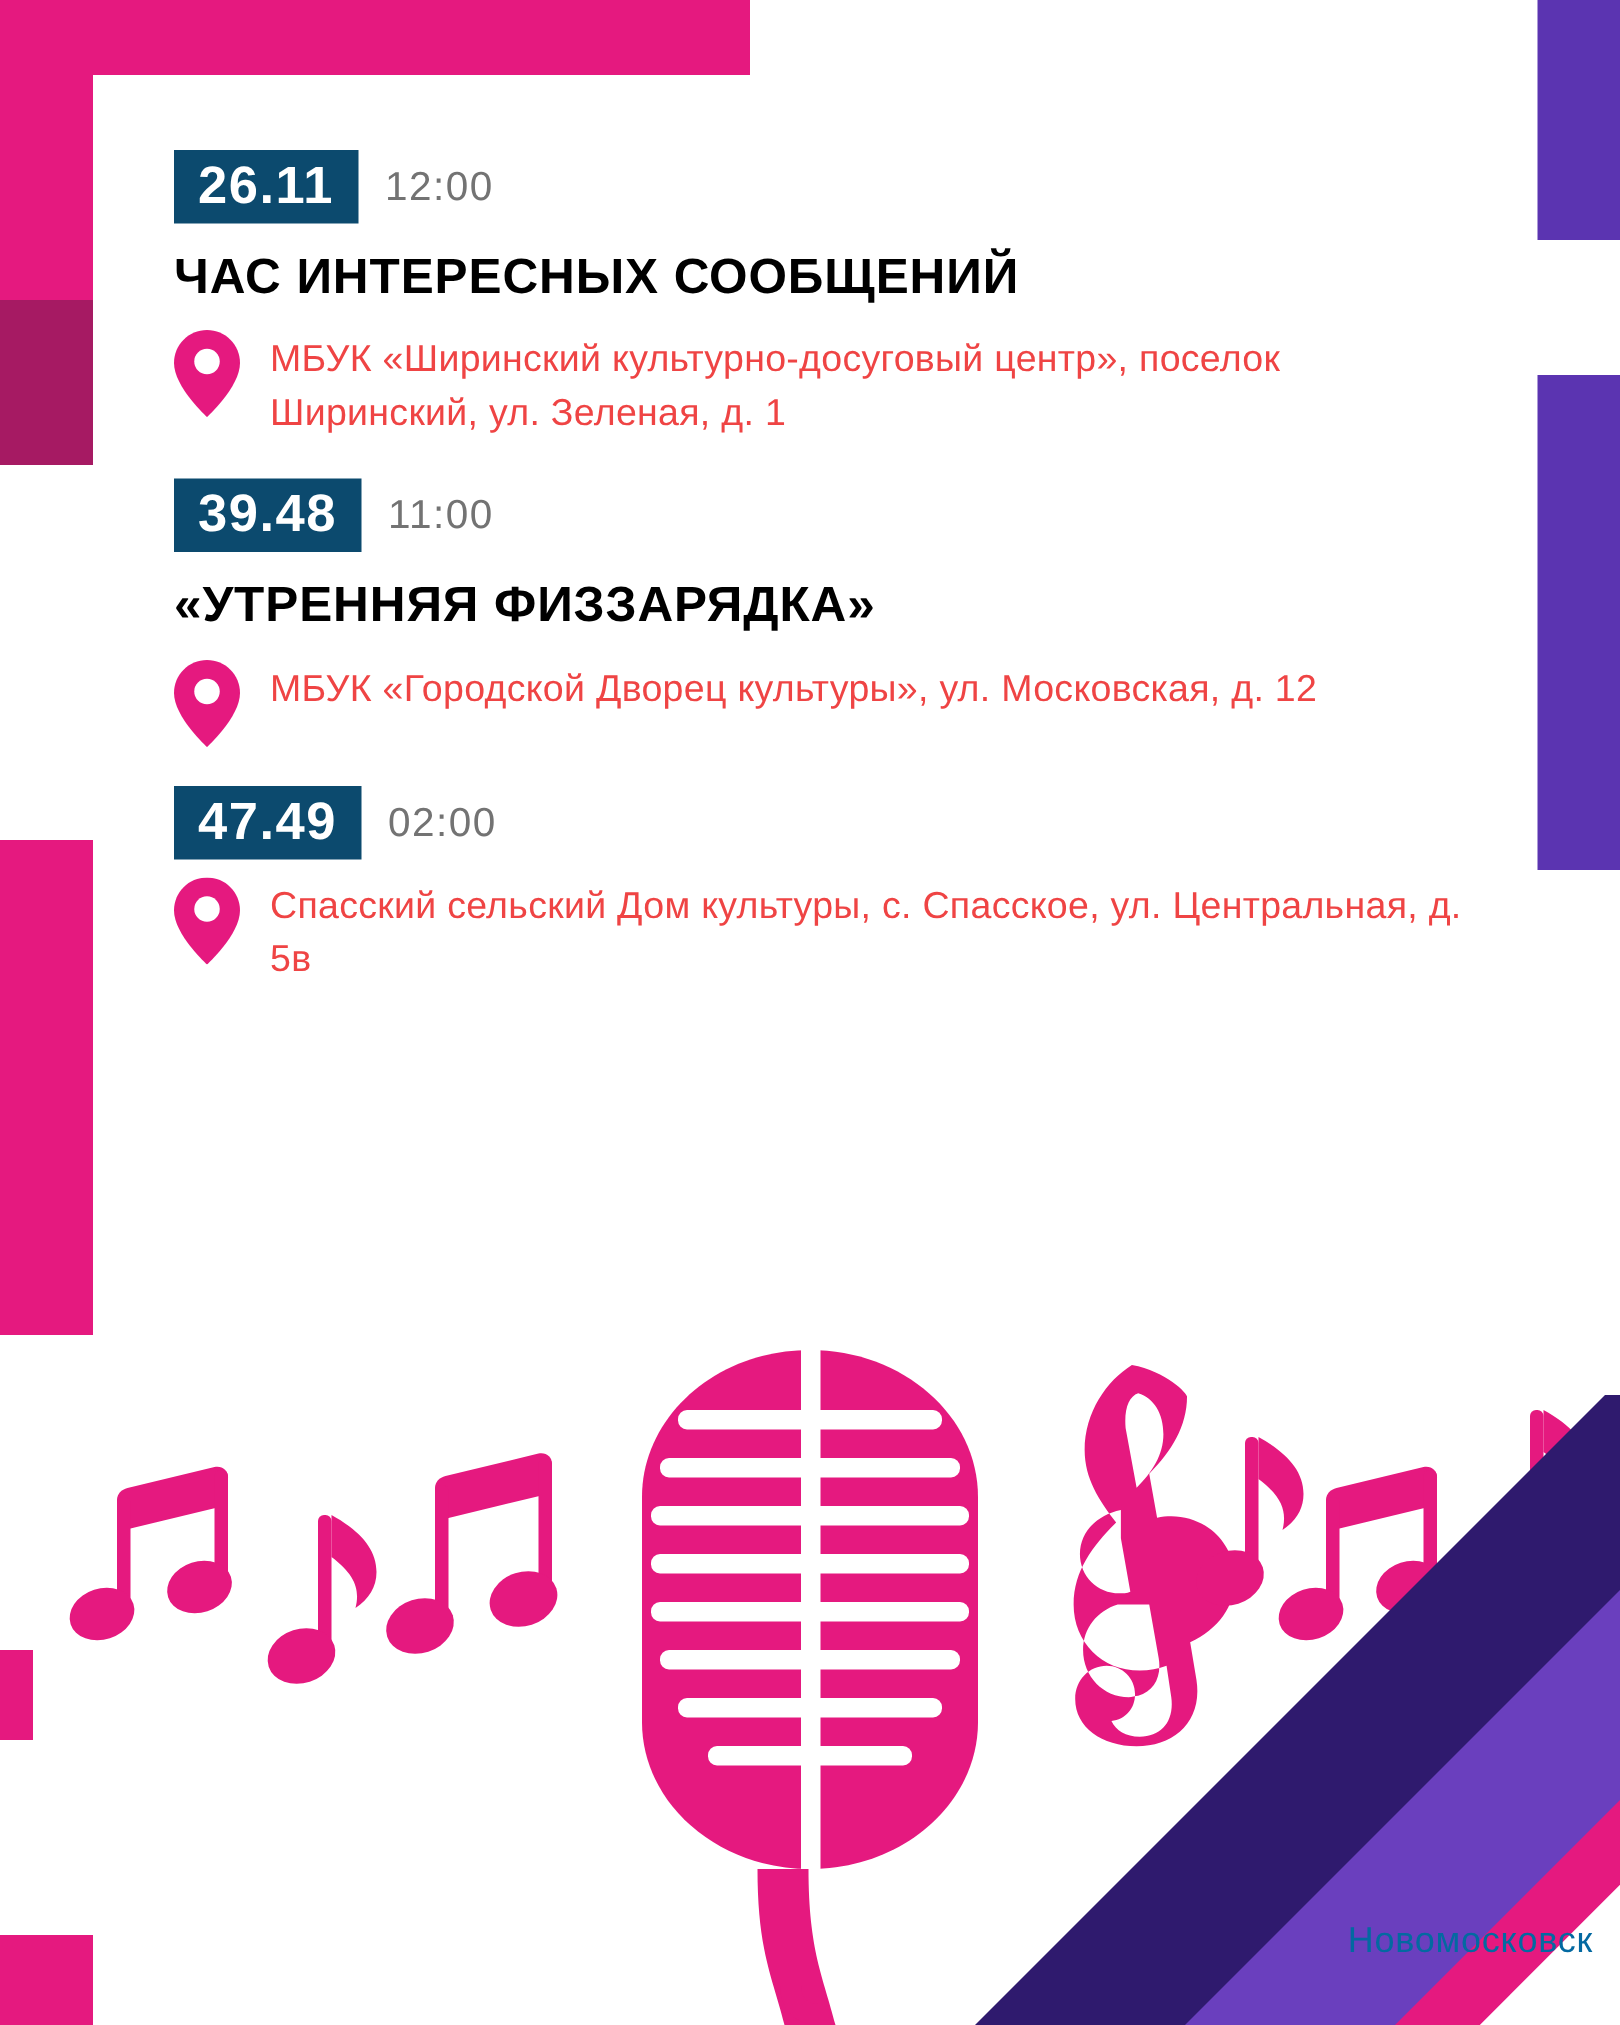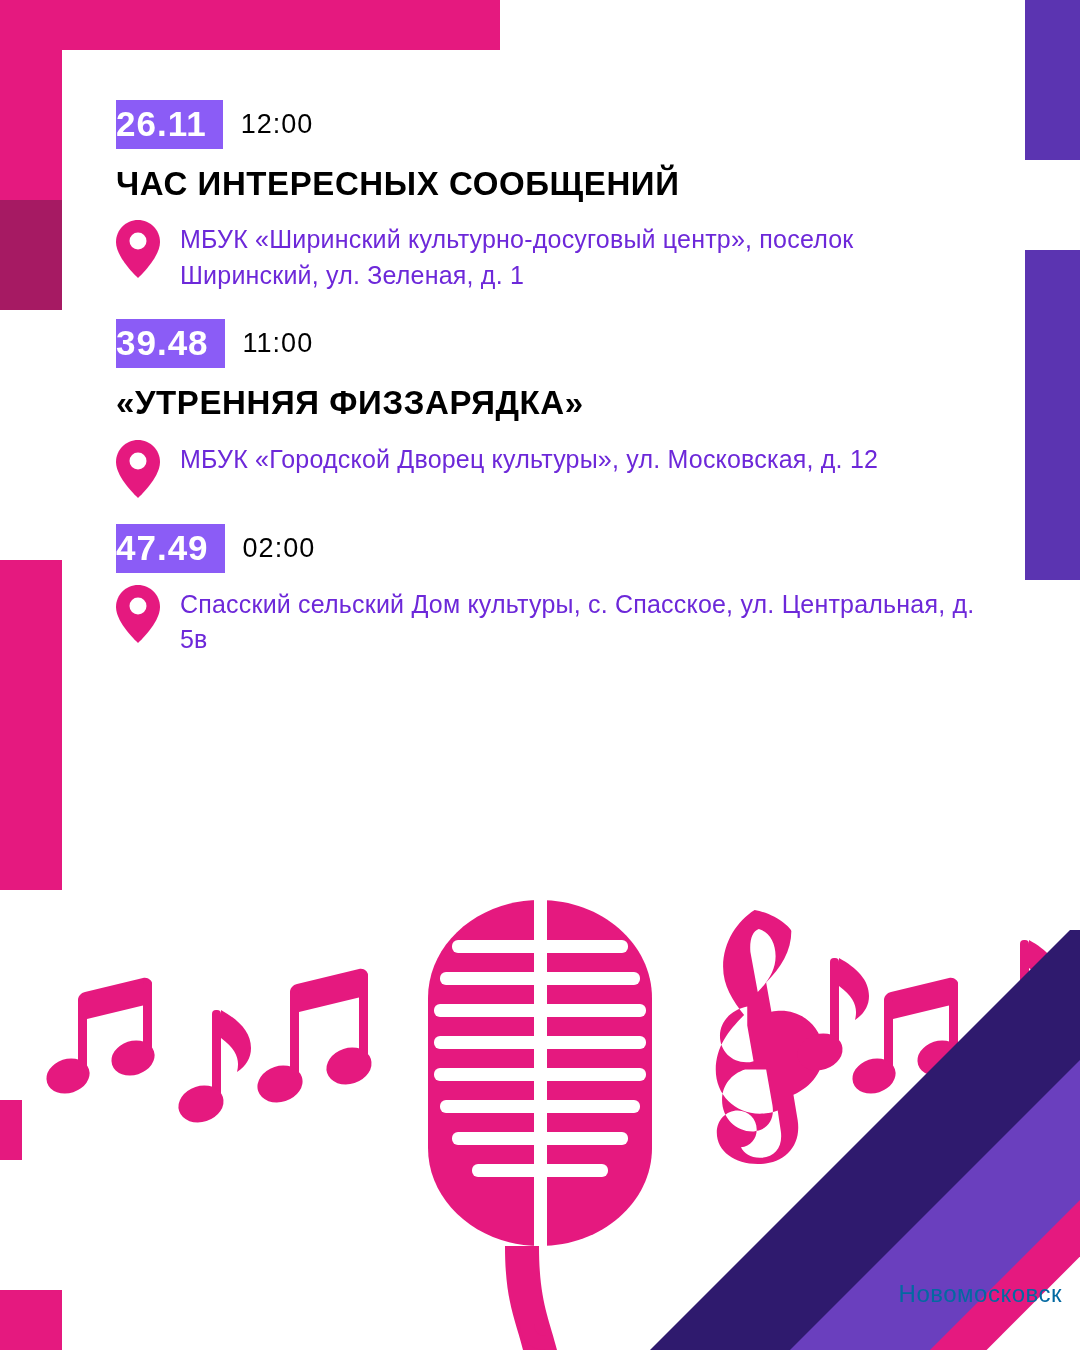--- a/index.html
+++ b/index.html
@@ -114,31 +114,31 @@
   }
   .event { margin-bottom: 4px; }
 
   .date-row {
     display: flex;
     align-items: center;
     gap: 18px;
     margin-bottom: 10px;
   }
   .date-badge {
-    background: #8b5cf6;
+    background: #0c4a6e;
     color: #ffffff;
     font-size: 35px;
     font-weight: bold;
     letter-spacing: 1px;
-    padding: 6px 16px 8px 0;
+    padding: 6px 16px 8px 16px;
     line-height: 1;
     display: inline-block;
   }
   .time {
-    color: #000000;
+    color: #737373;
     font-size: 27px;
     letter-spacing: 1px;
   }
   .title {
     color: #000000;
     font-size: 33px;
     font-weight: bold;
     letter-spacing: 0.6px;
     line-height: 1.25;
     margin: 14px 0 14px 0;
@@ -150,21 +150,21 @@
     gap: 20px;
     margin-bottom: 26px;
   }
   .pin {
     flex: 0 0 auto;
     width: 44px;
     height: 58px;
     margin-top: 2px;
   }
   .place-text {
-    color: #6d28d9;
+    color: #ef4444;
     font-size: 25px;
     line-height: 1.42;
     letter-spacing: 0.2px;
     padding-top: 4px;
   }
 
   
   .art {
     position: absolute;
     left: 0;

